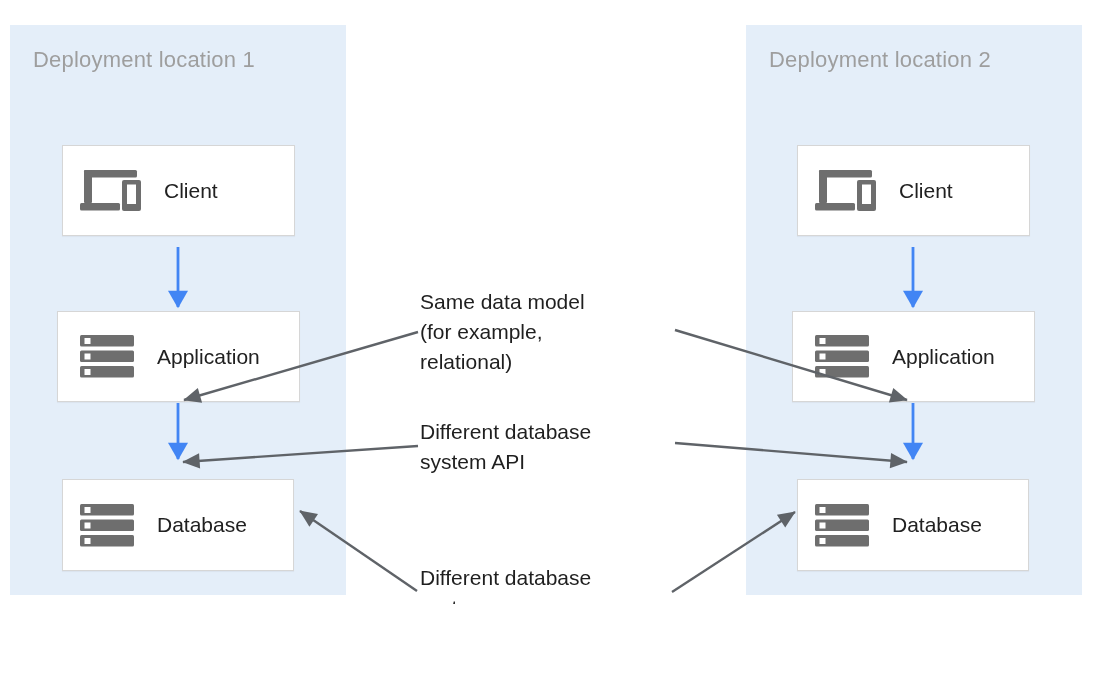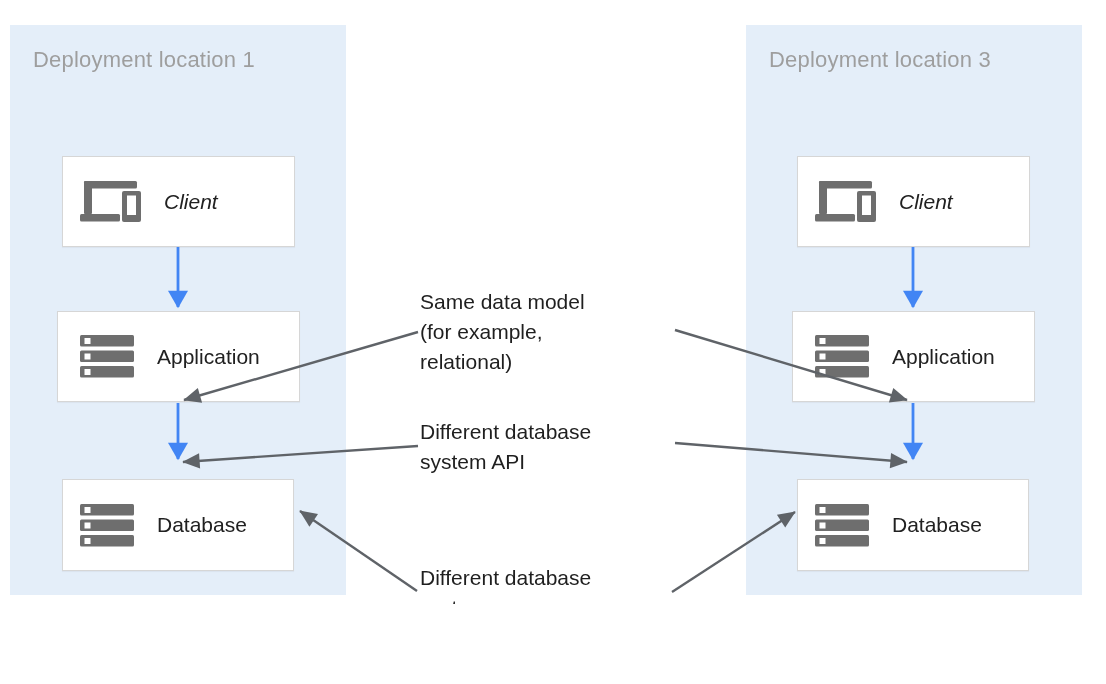--- a/index.html
+++ b/index.html
@@ -33,21 +33,21 @@
     position: absolute;
     background: #ffffff;
     border: 1px solid #D6D6D6;
     box-sizing: border-box;
     display: flex;
     align-items: center;
     padding-left: 17px;
     gap: 23px;
     box-shadow: 0 1px 1px rgba(0,0,0,0.04);
   }
-  .node-client { left: 52px; top: 131px; width: 233px; height: 91px; font-style: italic; }
+  .node-client { left: 52px; top: 120px; width: 233px; height: 91px; }
   .node-app    { left: 47px; top: 286px; width: 243px; height: 91px; padding-left: 22px; }
   .node-db     { left: 52px; top: 438px; width: 232px; height: 92px; margin-top: 16px; }
   .panel-2 .node-client { left: 51px; }
   .panel-2 .node-app    { left: 46px; }
   .panel-2 .node-db     { left: 51px; }
   .node-label {
     font-size: 21px;
     color: #212121;
     white-space: nowrap;
   }
@@ -119,21 +119,21 @@
           <rect x="4.5" y="3" width="6" height="6"></rect>
           <rect x="4.5" y="18.5" width="6" height="6"></rect>
           <rect x="4.5" y="34" width="6" height="6"></rect>
         </g>
       </svg>
       <span class="node-label">Database</span>
     </div>
   </section>
 
   <section class="panel panel-2">
-    <div class="panel-title">Deployment location 3</div>
+    <div class="panel-title">Deployment location 2</div>
 
     <div class="node node-client">
       <svg class="node-icon" width="61" height="41" viewBox="0 0 61 41" aria-hidden="true">
         <g fill="#6E6E6E">
           <rect x="4" y="0" width="53" height="7.5" rx="1.5"></rect>
           <rect x="4" y="0" width="8" height="33" rx="1"></rect>
           <rect x="0" y="33" width="40" height="7.5" rx="1.5"></rect>
           <rect x="42" y="10" width="19" height="31" rx="2"></rect>
         </g>
         <rect x="47" y="14.5" width="9" height="19.5" fill="#ffffff"></rect>

